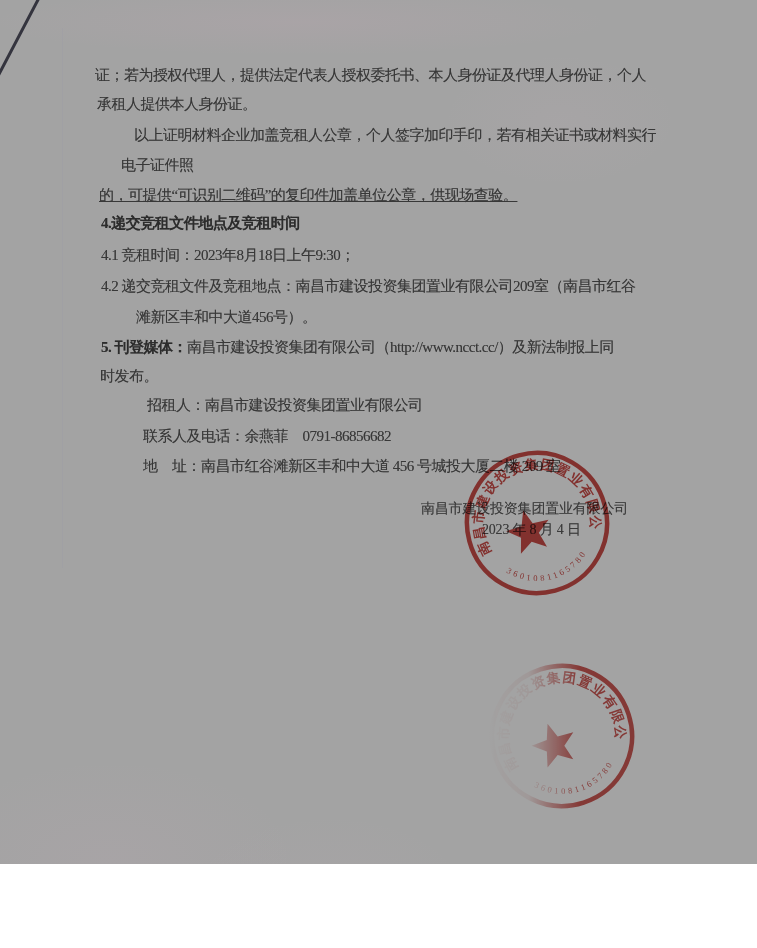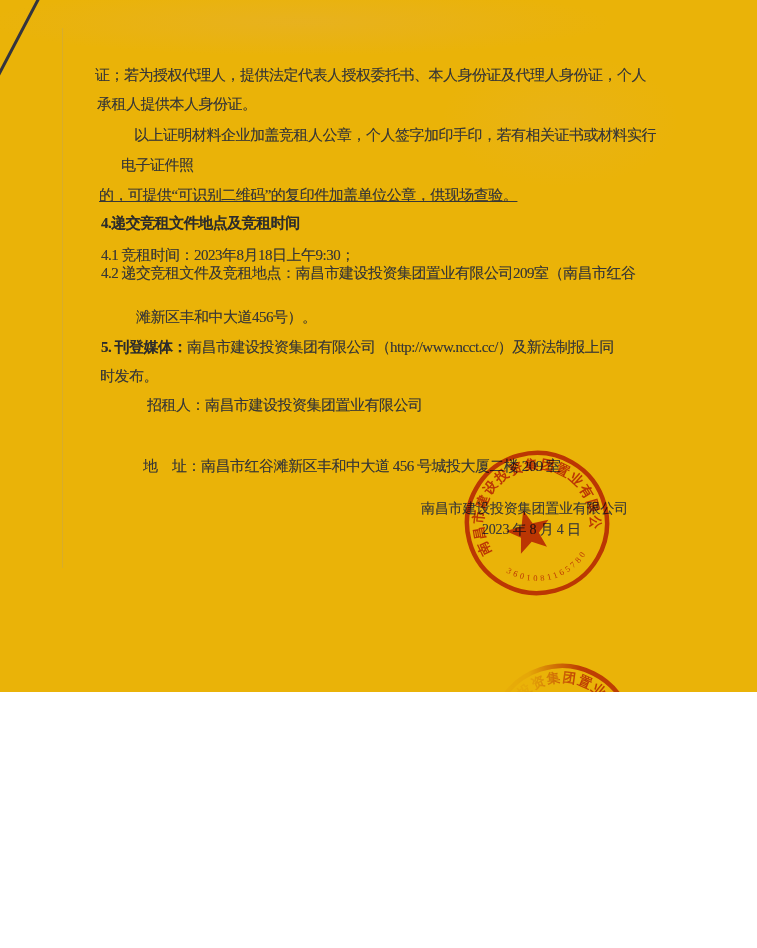--- a/index.html
+++ b/index.html
@@ -3,22 +3,22 @@
 <meta charset="utf-8">
 <style>
   html, body { margin: 0; padding: 0; }
   body {
     width: 757px; height: 948px;
     background: #ffffff;
     font-family: "Liberation Serif", "DejaVu Serif", serif;
   }
   #page {
     position: relative;
-    width: 757px; height: 692px;
-    background: #eab308;
+    width: 757px; height: 864px;
+    background: #a3a3a3;
     overflow: hidden;
   }
   
   #scan-noise {
     position: absolute; inset: 0;
     background:
       radial-gradient(420px 45px at 300px 22px, rgba(214,168,190,0.12), transparent 75%),
       radial-gradient(260px 140px at 110px 860px, rgba(208,172,192,0.10), transparent 72%),
       radial-gradient(200px 120px at 330px 900px, rgba(210,175,195,0.08), transparent 72%),
       radial-gradient(160px 90px at 560px 120px, rgba(214,180,198,0.07), transparent 75%);
@@ -70,25 +70,26 @@
     <line x1="40" y1="-4" x2="-2" y2="76" stroke="#34343e" stroke-width="3" stroke-linecap="round"></line>
   </svg>
 
   <div class="line" style="left:95px;  top:64px;">证；若为授权代理人，提供法定代表人授权委托书、本人身份证及代理人身份证，个人</div>
   <div class="line" style="left:134px; top:124px;">以上证明材料企业加盖竞租人公章，个人签字加印手印，若有相关证书或材料实行</div>
   <div class="line" style="left:97px;  top:93px;">承租人提供本人身份证。</div>
   <div class="line" style="left:121px; top:154px;">电子证件照</div>
   <div class="line" style="left:99px;  top:184px;text-decoration:underline;">的，可提供“可识别二维码”的复印件加盖单位公章，供现场查验。</div>
   <div class="line bold" style="left:101px; top:212px;">4.递交竞租文件地点及竞租时间</div>
   <div class="line" style="left:101px; top:244px;">4.1 竞租时间：2023年8月18日上午9:30；</div>
-  <div class="line" style="left:101px; top:262px;">4.2 递交竞租文件及竞租地点：南昌市建设投资集团置业有限公司209室（南昌市红谷</div>
+  <div class="line" style="left:101px; top:275px;">4.2 递交竞租文件及竞租地点：南昌市建设投资集团置业有限公司209室（南昌市红谷</div>
   <div class="line" style="left:100px; top:306px;margin-left:36px;">滩新区丰和中大道456号）。</div>
   <div class="line" style="left:101px; top:336px;"><span class="bold">5. 刊登媒体：</span><span>南昌市建设投资集团有限公司（http://www.ncct.cc/）及新法制报上同</span></div>
   <div class="line" style="left:100px; top:365px;">时发布。</div>
   <div class="line" style="left:140px; top:394px;margin-left:7px;">招租人：南昌市建设投资集团置业有限公司</div>
+  <div class="line" style="left:143px; top:425px;">联系人及电话：余燕菲　0791-86856682</div>
   <div class="line" style="left:143px; top:455px;">地　址：南昌市红谷滩新区丰和中大道 456 号城投大厦二楼 209 室</div>
 
   <div class="sig-line" style="left:421px; top:499px;">南昌市建设投资集团置业有限公司</div>
   <div class="sig-line" style="left:482px; top:520px;">2023 年 8 月 4 日</div>
 
   <div class="seal" style="left:462px; top:448px; opacity:0.88;">
     <svg width="150" height="150" viewBox="0 0 150 150">
       <g transform="rotate(-15 75 75)">
         <circle cx="75" cy="75" r="70" fill="none" stroke="#c5332e" stroke-width="4.5"></circle>
         <polygon transform="translate(65,82)" points="0,-23 -5.7,-7.9 -21.9,-7.1 -9.2,3 -13.5,18.6 0,9.7 13.5,18.6 9.2,3 21.9,-7.1 5.7,-7.9" fill="#c5332e"></polygon>

